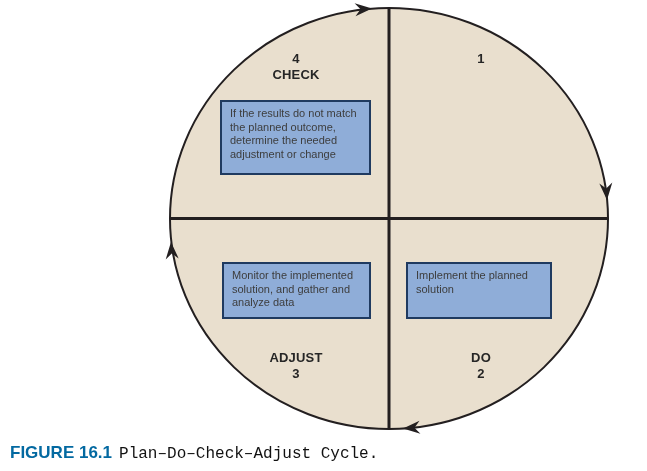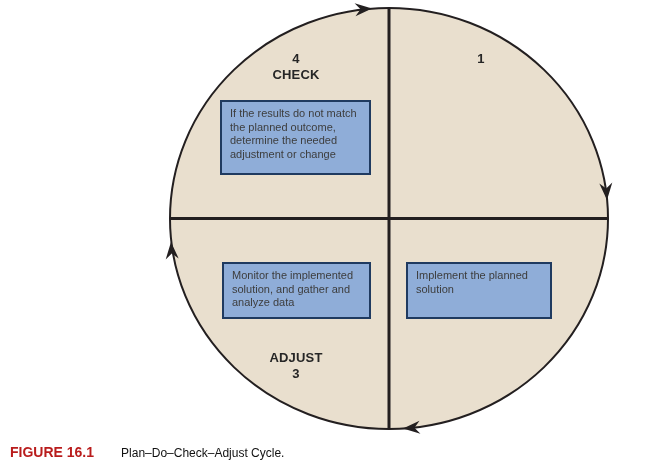--- a/index.html
+++ b/index.html
@@ -52,28 +52,28 @@
   .do-box     { left: 406px; top: 262px; width: 146px; height: 57px; }
   .caption {
     position: absolute;
     left: 10px;
     top: 443px;
     white-space: nowrap;
   }
   .caption-label {
     font-family: "Liberation Sans", sans-serif;
     font-weight: bold;
-    font-size: 14px;
-    color: #b91c1c;
+    font-size: 17px;
+    color: #0369a1;
   }
   .caption-title {
-    font-family: Liberation Sans, sans-serif;
-    font-size: 12px;
+    font-family: Liberation Mono, monospace;
+    font-size: 16px;
     color: #111111;
-    margin-left: 27px;
+    margin-left: 7px;
   }
 </style>
 </head>
 <body>
 
 <div class="stage">
 
   <svg class="diagram-svg" width="647" height="440" viewBox="0 0 647 440">
 
     <ellipse cx="389" cy="218.5" rx="219" ry="210.5" fill="#e9dfce" stroke="#231f20" stroke-width="2"></ellipse>
@@ -91,20 +91,24 @@
     <div>4</div>
     <div>CHECK</div>
   </div>
   <div class="q-heading plan-heading">
     <div>1</div>
   </div>
   <div class="q-heading check-heading">
     <div>ADJUST</div>
     <div>3</div>
   </div>
+  <div class="q-heading do-heading">
+    <div>DO</div>
+    <div>2</div>
+  </div>
 
   <div class="qbox adjust-box">If the results do not match
 the planned outcome,
 determine the needed
 adjustment or change</div>
   <div class="qbox do-box">Implement the planned
 solution</div>
   <div class="qbox check-box">Monitor the implemented
 solution, and gather and
 analyze data</div>

